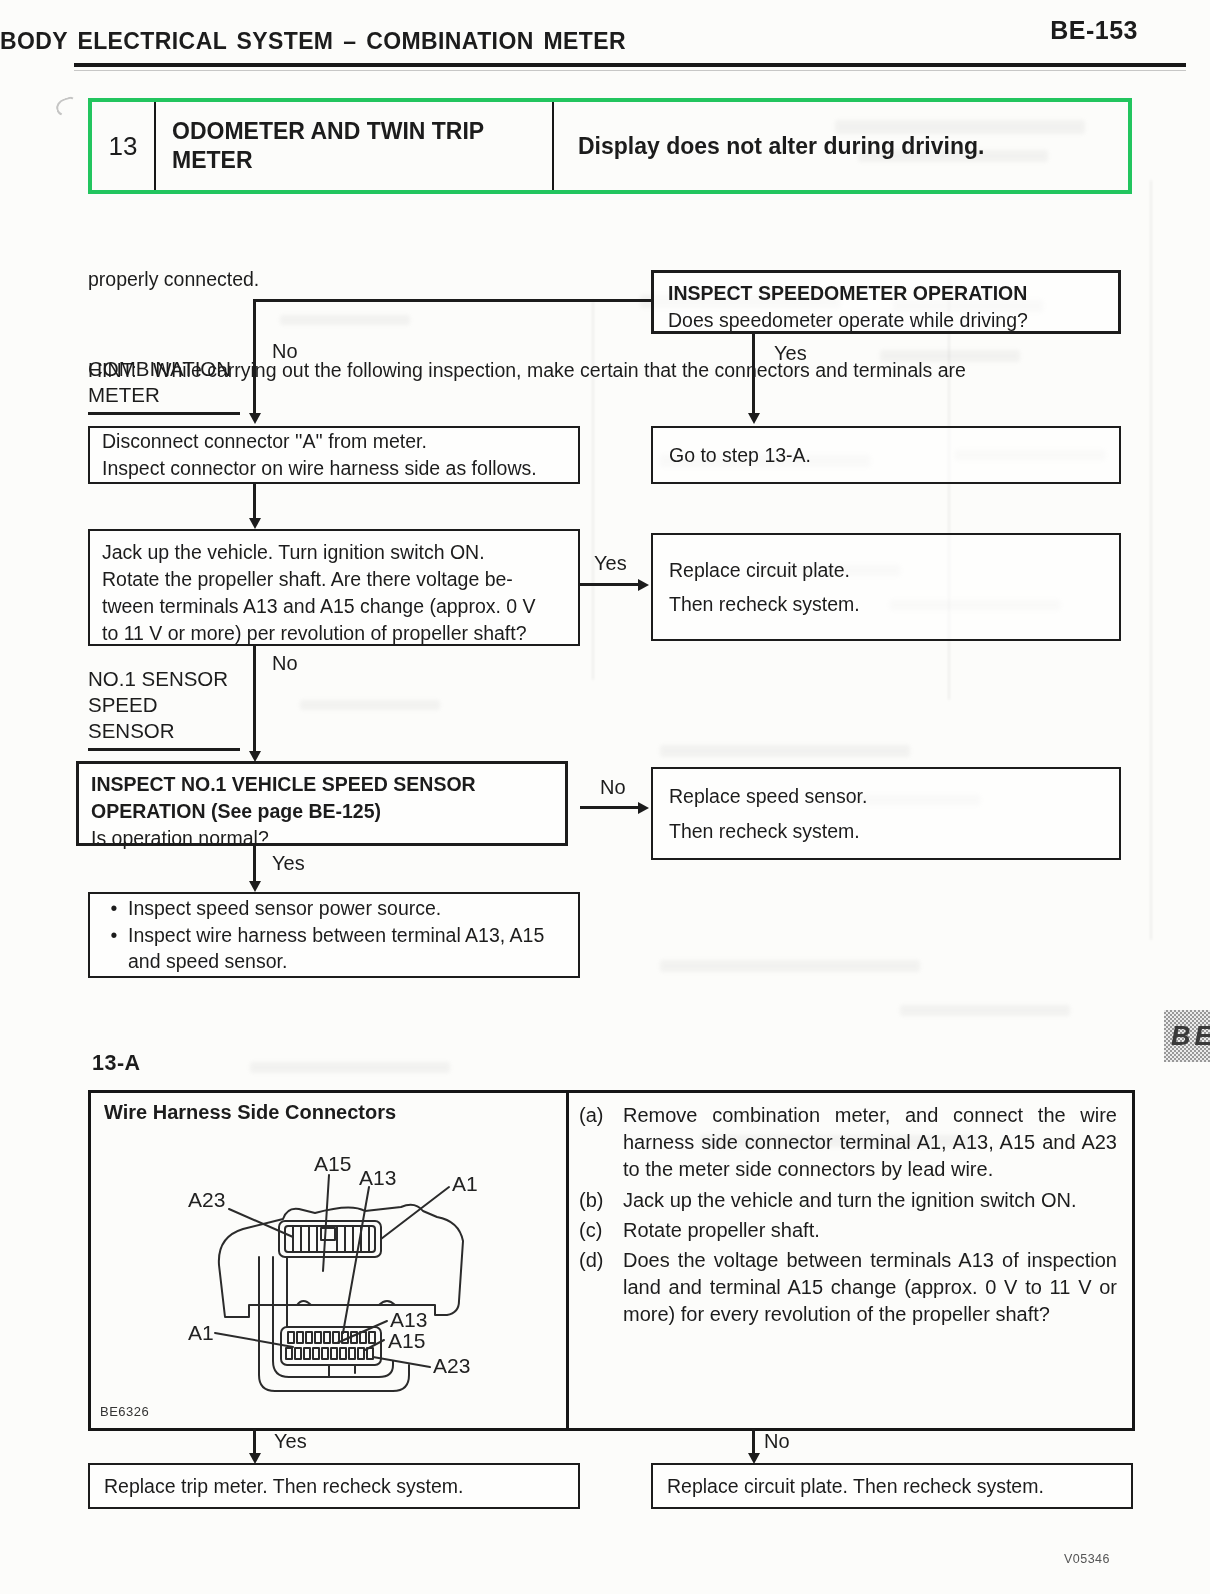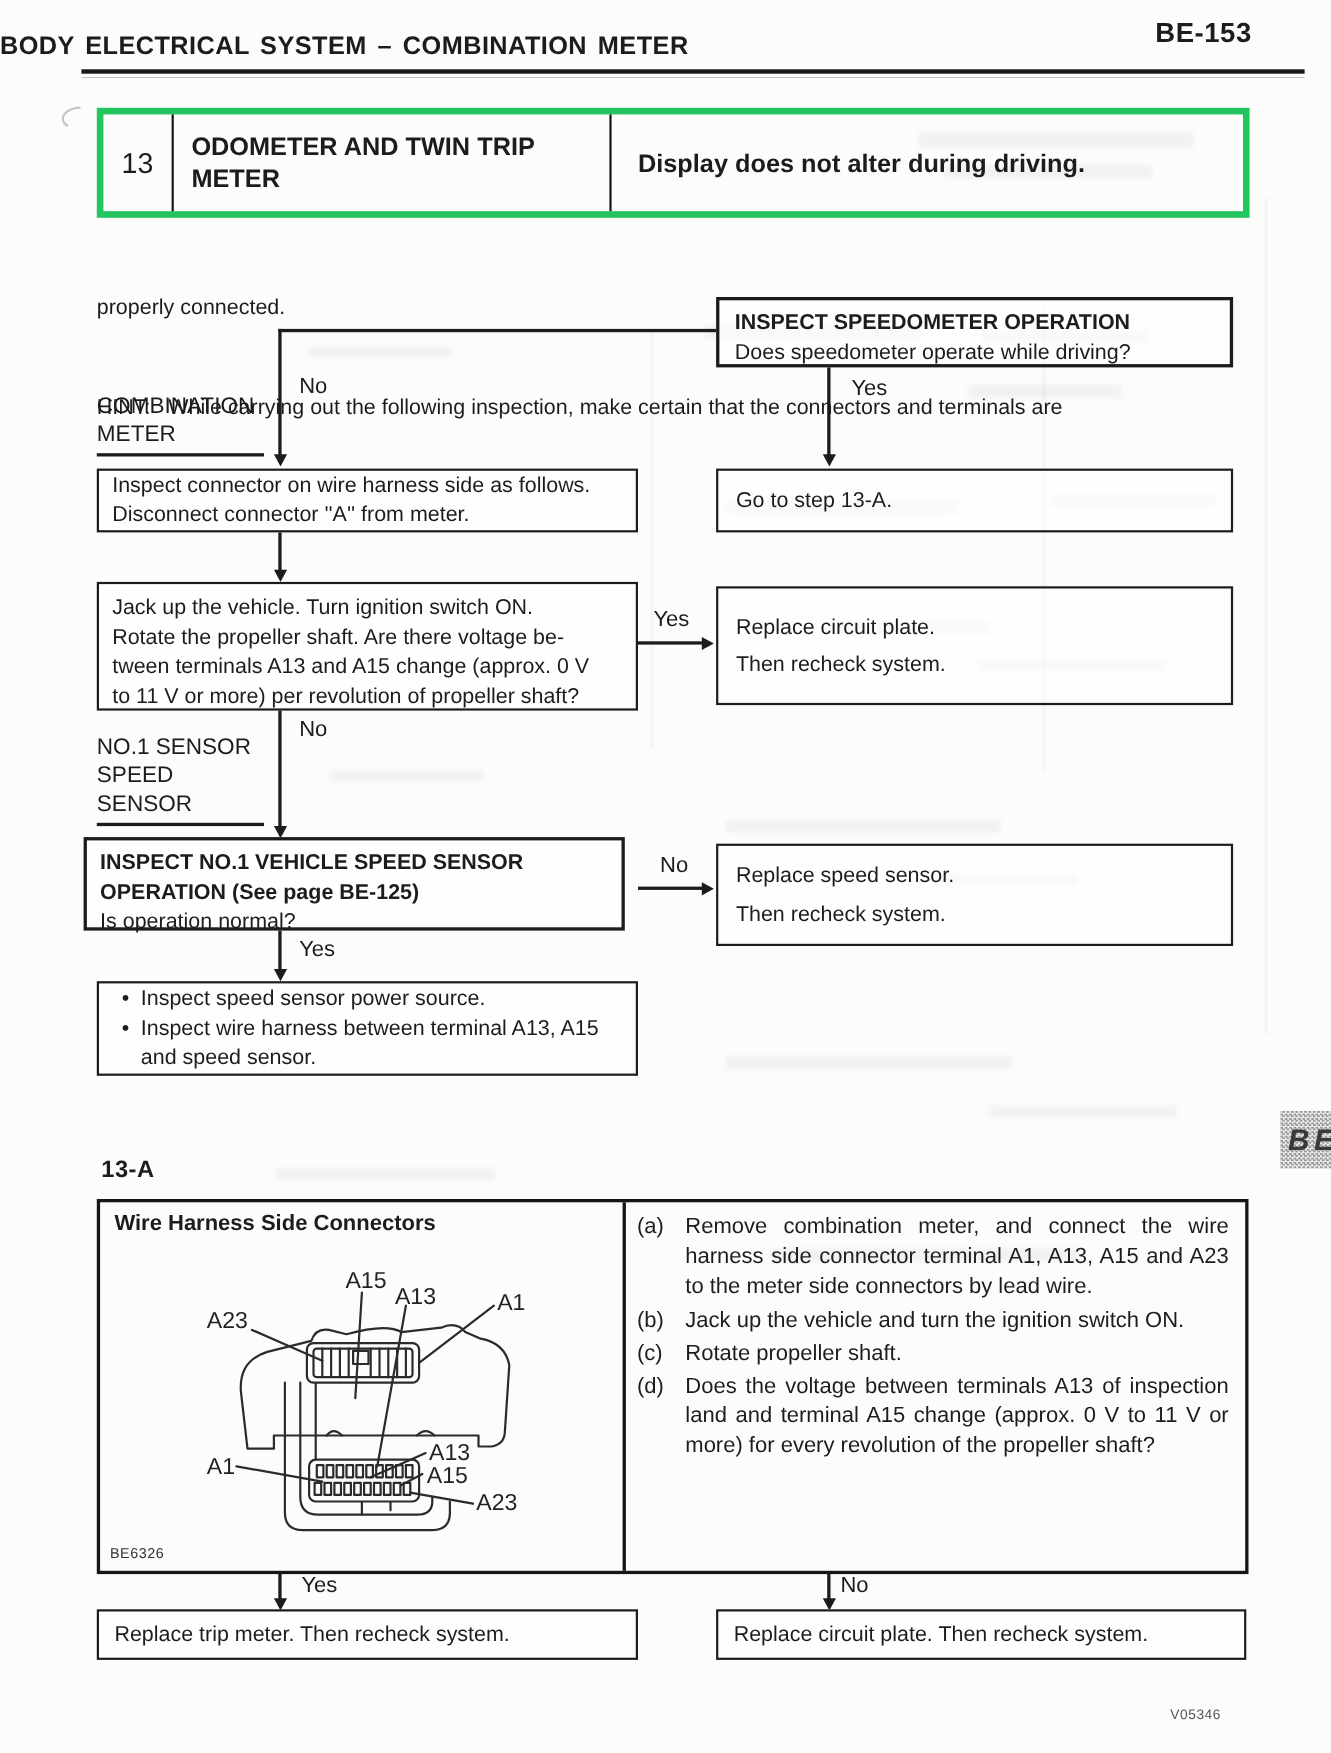--- a/index.html
+++ b/index.html
@@ -9,21 +9,21 @@
     font-family:"Liberation Sans","DejaVu Sans",sans-serif;
     color:#1c1c1c;
   }
   .abs{position:absolute;}
   
   .hdr-title{top:28px;left:0;width:100%;text-align:left;font-weight:bold;font-size:23px;letter-spacing:.4px;word-spacing:3px;}
   .page-num{top:16px;right:72px;font-weight:bold;font-size:25px;letter-spacing:.5px;}
   .hdr-rule{left:74px;top:63px;width:1112px;height:4px;background:#181818;}
   .hdr-rule2{left:74px;top:70px;width:1112px;height:1px;background:#9a9a9a;opacity:.55;}
   
-  .tbox{left:88px;top:98px;width:1036px;height:88px;border:6px solid #22c55e;display:flex;}
+  .tbox{left:88px;top:98px;width:1036px;height:88px;border:4px solid #22c55e;display:flex;}
   .tbox .c1{width:62px;border-right:2px solid #161616;display:flex;align-items:center;justify-content:center;font-size:26px;}
   .tbox .c2{width:398px;border-right:2px solid #161616;display:flex;flex-direction:column;justify-content:center;padding-left:16px;font-weight:bold;font-size:23px;line-height:1.28;box-sizing:border-box;}
   .tbox .c3{flex:1;display:flex;align-items:center;padding-left:24px;font-weight:bold;font-size:23px;}
   
   .hint{left:88px;top:204px;font-size:19.5px;line-height:1.55;white-space:pre-wrap;}
   
   .fbox{border:3px solid #1c1c1c;background:rgba(255,255,255,.55);box-sizing:border-box;}
   .fbox.thin{border-width:2.5px;}
   .bline{font-size:19.5px;line-height:1.38;}
   .bbold{font-weight:bold;font-size:19.5px;line-height:1.38;}
@@ -120,22 +120,22 @@
   <div class="abs arr-d" style="left:748px;top:413px"></div>
   <div class="abs flabel" style="left:774px;top:342px">Yes</div>
 
   <div class="abs slabel" style="left:88px;top:356px">
     <div>COMBINATION</div>
     <div>METER</div>
   </div>
   <div class="abs sunder" style="left:88px;top:412px"></div>
 
   <div class="abs fbox thin vcenter" style="left:88px;top:426px;width:492px;height:58px;padding:4px 12px">
+    <div class="bline">Disconnect connector ''A'' from meter.</div>
     <div class="bline">Inspect connector on wire harness side as follows.</div>
-    <div class="bline">Disconnect connector ''A'' from meter.</div>
   </div>
 
   <div class="abs fbox thin" style="left:651px;top:426px;width:470px;height:58px;display:flex;align-items:center;padding-left:16px">
     <div class="bline">Go to step 13-A.</div>
   </div>
 
   <div class="abs vline" style="left:253px;top:484px;height:36px"></div>
   <div class="abs arr-d" style="left:249px;top:518px"></div>
 
   <div class="abs fbox thin" style="left:88px;top:529px;width:492px;height:117px;padding:8px 12px">

